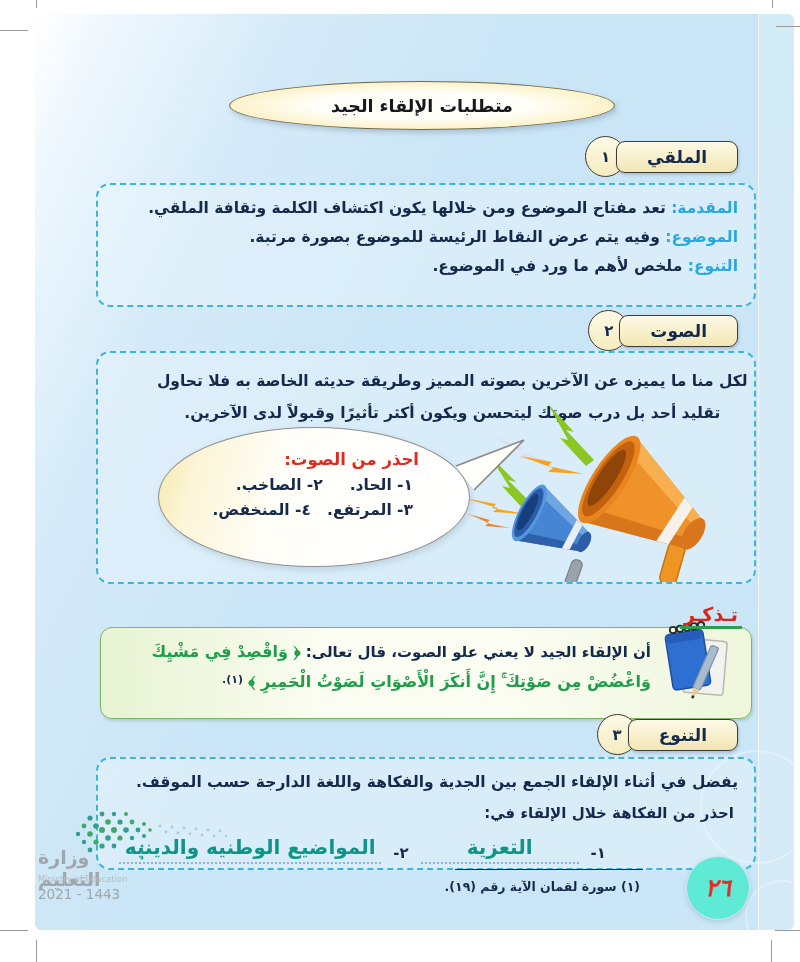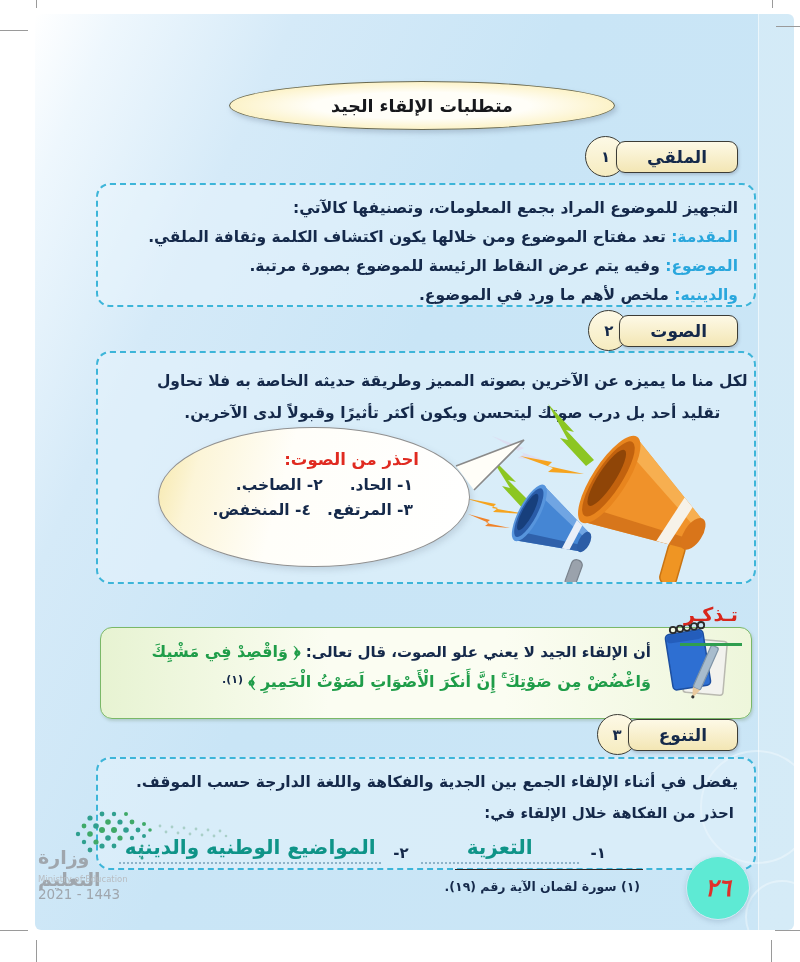--- a/index.html
+++ b/index.html
@@ -43,21 +43,21 @@
         border:1.7px solid #909090;
         background:linear-gradient(105deg,#f6e7a8 0%,#fcf5d8 14%,#fffef9 40%,#ffffff 100%);
         box-shadow:2px 3px 6px rgba(115,130,150,.25);box-sizing:border-box;
         padding:22px 50px 0 30px;z-index:3;}
   .bub-head{margin:0 0 7px;color:#e02a20;font-size:16.5px;font-weight:bold;}
   .bub-row{margin:0 6px 7px 0;color:#15294a;font-size:15.5px;font-weight:bold;}
   .tail{position:absolute;left:452px;top:436px;z-index:4;}
   .megaphones{position:absolute;left:462px;top:402px;z-index:2;}
   
   .rem-title{position:absolute;right:58px;top:603px;color:#d8261c;font-size:19px;font-weight:bold;
-        border-bottom:3px solid #2f9e4f;padding:0 4px 18px;z-index:5;letter-spacing:2px;}
+        border-bottom:3px solid #2f9e4f;padding:0 4px 1px;z-index:5;letter-spacing:2px;}
   .rem-box{position:absolute;left:100px;top:627px;width:652px;height:92px;border:1.6px solid #7ab868;
         border-radius:12px;box-sizing:border-box;
         background:linear-gradient(90deg,#e7f3d2 0%,#fbfdf2 35%,#fbfdf2 62%,#eef6db 100%);
         box-shadow:1px 2px 3px rgba(110,140,110,.3);}
   .rem-text{margin:0;padding:10px 100px 0 20px;text-align:right;font-size:15px;line-height:27px;
         font-weight:bold;color:#15294a;}
   .verse{color:#1f9d49;font-size:16px;}
   .ref{font-size:11px;vertical-align:4px;color:#15294a;}
   .notebook{position:absolute;right:12px;top:-10px;}
   
@@ -105,24 +105,23 @@
   <div class="title-el">
     <span>متطلبات الإلقاء الجيد</span>
   </div>
 
   <div class="sec-head" style="top:136px;right:62px;">
     <span class="sec-label">الملقي</span>
     <span class="sec-num">١</span>
   </div>
 
   <div class="dash-box" id="box1">
-    <p>التجهيز للموضوع المراد بجمع المعلومات، وتصنيفها كالآتي:</p>
     <p><span class="lbl">المقدمة:</span><span> تعد مفتاح الموضوع ومن خلالها يكون اكتشاف الكلمة وثقافة الملقي.</span></p>
     <p><span class="lbl">الموضوع:</span><span> وفيه يتم عرض النقاط الرئيسة للموضوع بصورة مرتبة.</span></p>
-    <p><span class="lbl">والدينيه:</span><span> ملخص لأهم ما ورد في الموضوع.</span></p>
+    <p><span class="lbl">التنوع:</span><span> ملخص لأهم ما ورد في الموضوع.</span></p>
   </div>
 
   <div class="sec-head" style="top:310px;right:62px;">
     <span class="sec-label">الصوت</span>
     <span class="sec-num">٢</span>
   </div>
 
   <div class="dash-box" id="box2">
     <p class="voice-par">لكل منا ما يميزه عن الآخرين بصوته المميز وطريقة حديثه الخاصة به فلا تحاول تقليد أحد بل درب صوتك ليتحسن ويكون أكثر تأثيرًا وقبولاً لدى الآخرين.</p>
   </div>

